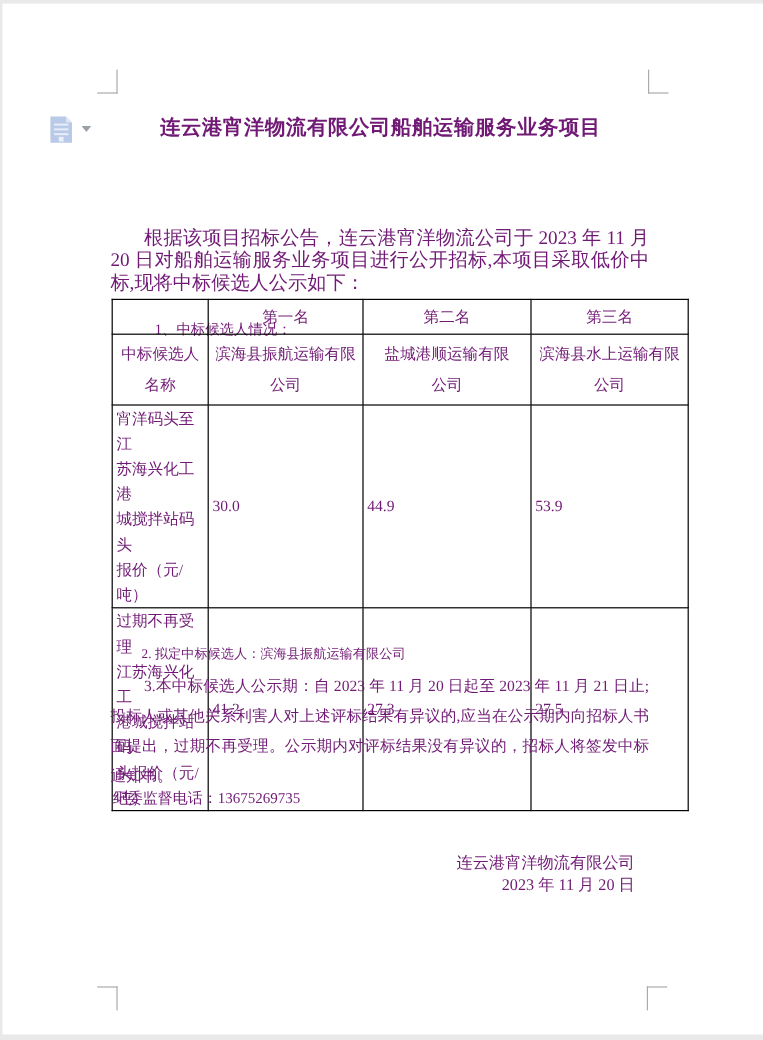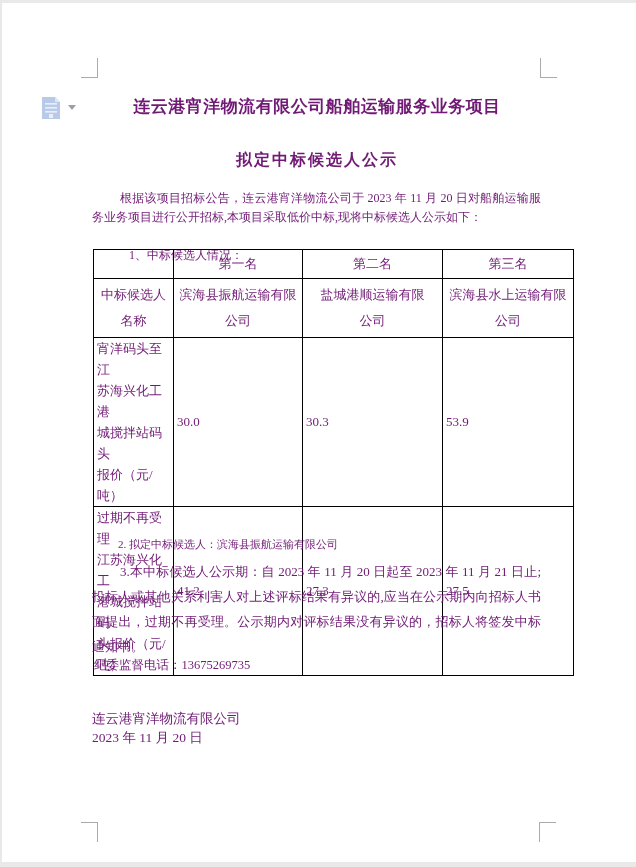--- a/index.html
+++ b/index.html
@@ -19,27 +19,27 @@
   .paste-doc{position:absolute;left:2px;top:2px;}
   .dd-arrow{position:absolute;left:30px;top:11px;width:0;height:0;
     border-left:4px solid transparent;border-right:4px solid transparent;border-top:5px solid #9aa0a8;}
   
   .title{position:absolute;left:92px;top:95px;width:450px;text-align:center;
     font-size:17px;font-weight:bold;letter-spacing:0.5px;}
   .subtitle{position:absolute;left:92px;top:150px;width:450px;text-align:center;
     font-size:16px;font-weight:bold;letter-spacing:2px;}
   
   .intro-wrap{position:absolute;left:92px;top:189px;width:449px;}
-  .intro{margin:0;font-size:12px;line-height:19px;text-indent:28px;text-align:justify;}
+  .intro{margin:0;font-size:16px;line-height:19px;text-indent:28px;text-align:justify;}
   .item1{font-size:12px;line-height:19px;padding-left:37px;margin-top:19px;}
   .item2{position:absolute;left:92px;top:537px;width:449px;font-size:11px;padding-left:26px;box-sizing:border-box;}
   .para3{position:absolute;left:92px;top:559px;width:449px;margin:0;
     font-size:13px;line-height:25px;text-indent:28px;text-align:justify;}
   .phones{position:absolute;left:94px;top:657px;font-size:12.5px;line-height:16px;}
-  .sig{position:absolute;left:92px;top:709px;width:437px;
+  .sig{position:absolute;left:92px;top:709px;width:437px;text-align:right;
     font-size:13.5px;line-height:19px;}
   
   .doc-table{position:absolute;left:93px;top:249px;width:480px;border-collapse:collapse;table-layout:fixed;}
   .doc-table td{border:1px solid #000;font-size:13px;padding:0 3px;overflow:hidden;}
   .r1 td{height:28px;text-align:center;vertical-align:middle;}
   .r2 td{height:58px;text-align:center;vertical-align:middle;line-height:26px;}
   .r3 td{height:86px;vertical-align:middle;}
   .r4 td{height:106px;vertical-align:middle;}
   .pre{white-space:pre-line;}
   .lbl{text-align:left;line-height:21px;font-size:12.5px;padding:0 4px;}
@@ -70,21 +70,20 @@
       <path d="M15 1 l5 5 h-5 z" fill="#dde6f5"></path>
       <rect x="5" y="7" width="12" height="1.6" fill="#e9eff9"></rect>
       <rect x="5" y="11" width="12" height="1.6" fill="#e9eff9"></rect>
       <rect x="5" y="15" width="12" height="1.6" fill="#e9eff9"></rect>
       <rect x="9" y="18" width="4" height="4" fill="#e9eff9"></rect>
     </svg>
     <span class="dd-arrow"></span>
   </div>
 
   <div class="title">连云港宵洋物流有限公司船舶运输服务业务项目</div>
-  <div class="subtitle">拟定中标候选人公示</div>
 
   <div class="intro-wrap">
     <p class="intro">根据该项目招标公告，连云港宵洋物流公司于 2023 年 11 月 20 日对船舶运输服务业务项目进行公开招标,本项目采取低价中标,现将中标候选人公示如下：</p>
     <div class="item1">1、中标候选人情况：</div>
   </div>
 
   <table class="doc-table">
     <colgroup>
         <col style="width:80px">
         <col style="width:129px">
@@ -107,21 +106,21 @@
 公司</td>
         <td class="pre">滨海县水上运输有限
 公司</td>
       </tr>
       <tr class="r3">
         <td class="pre lbl">宵洋码头至江
 苏海兴化工港
 城搅拌站码头
 报价（元/吨）</td>
         <td class="num">30.0</td>
-        <td class="num">30.3</td>
+        <td class="num">44.9</td>
         <td class="num">53.9</td>
       </tr>
       <tr class="r4">
         <td class="pre lbl">过期不再受理
 江苏海兴化工
 港城搅拌站码
 头报价（元/
 吨）</td>
         <td class="num">41.2</td>
         <td class="num">27.3</td>

